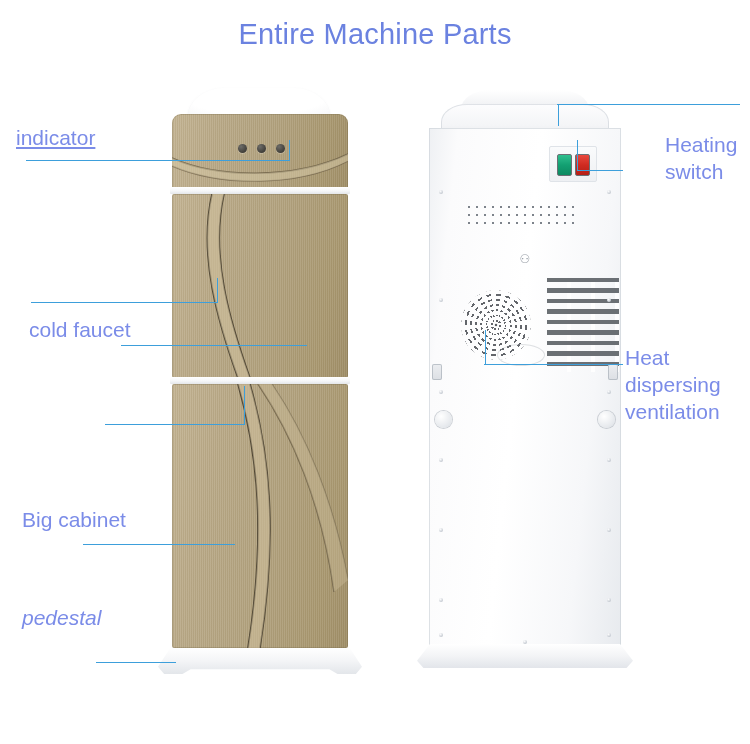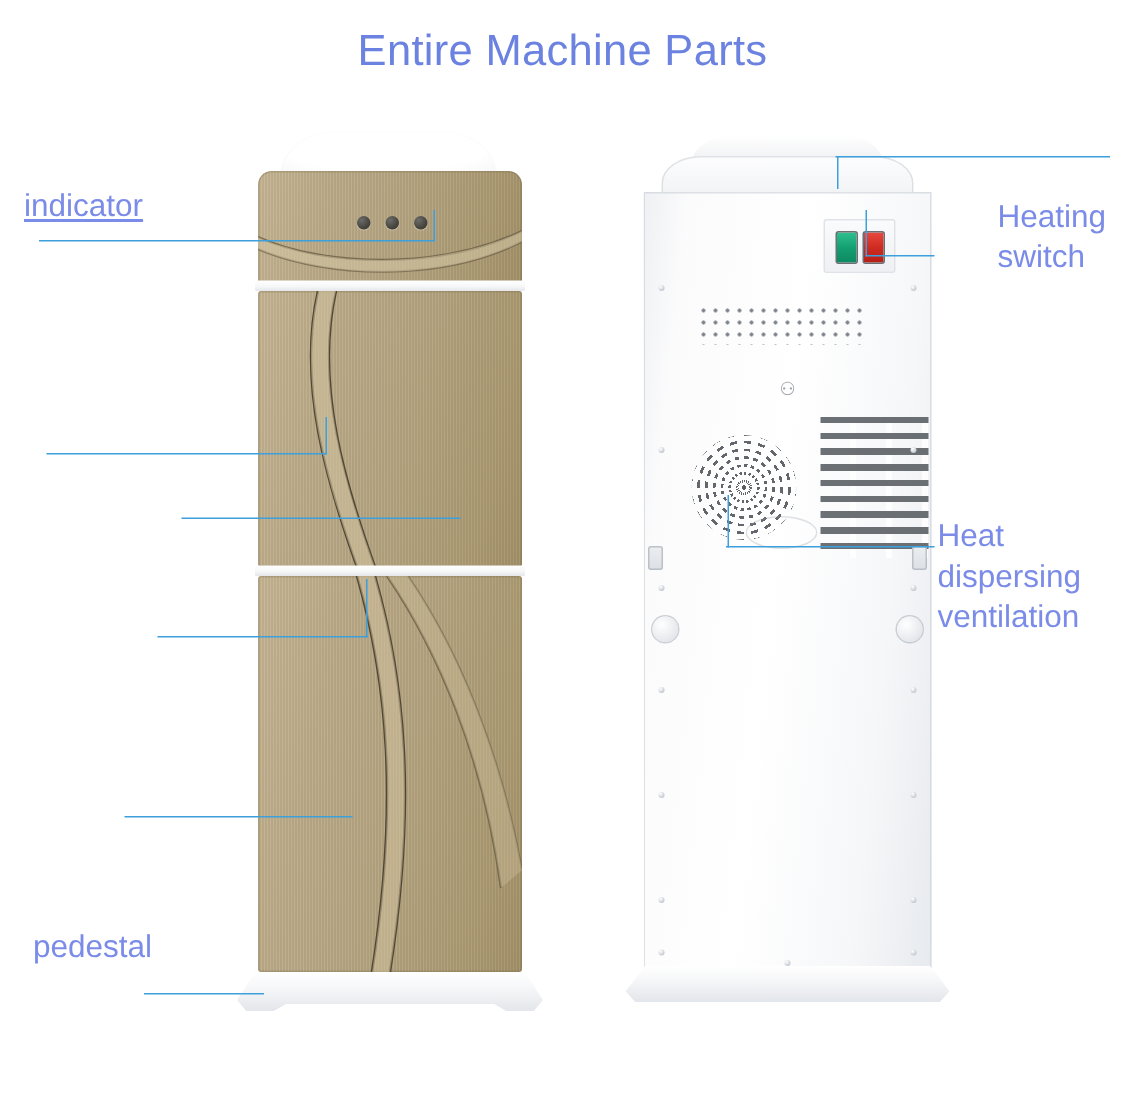--- a/index.html
+++ b/index.html
@@ -419,28 +419,30 @@
     <div id="back-base"></div>
   </div>
 
   <div class="label" style="left:16px; top:124px;text-decoration:underline;">indicator</div>
   <div class="lead-h" style="left:26px; top:160px; width:264px;"></div>
   <div class="lead-v" style="left:289px; top:140px; height:21px;"></div>
 
   <div class="lead-h" style="left:31px; top:302px; width:187px;"></div>
   <div class="lead-v" style="left:217px; top:278px; height:25px;"></div>
 
+  <div class="label" style="left:29px; top:316px;">cold faucet</div>
   <div class="lead-h" style="left:121px; top:345px; width:186px;"></div>
 
   <div class="lead-h" style="left:105px; top:424px; width:140px;"></div>
   <div class="lead-v" style="left:244px; top:386px; height:39px;"></div>
 
+  <div class="label" style="left:22px; top:506px;">Big cabinet</div>
   <div class="lead-h" style="left:83px; top:544px; width:152px;"></div>
 
-  <div class="label" style="left:22px; top:618px;">pedestal</div>
+  <div class="label" style="left:22px; top:604px;font-style:italic;">pedestal</div>
   <div class="lead-h" style="left:96px; top:662px; width:80px;"></div>
 
   <div class="lead-h" style="left:557px; top:104px; width:183px;"></div>
   <div class="lead-v" style="left:558px; top:104px; height:22px;"></div>
 
   <div class="label right" style="left:626px; top:131px;margin-left:39px;">Heating
 switch</div>
   <div class="lead-h" style="left:577px; top:170px; width:46px;"></div>
   <div class="lead-v" style="left:577px; top:140px; height:31px;"></div>
 

